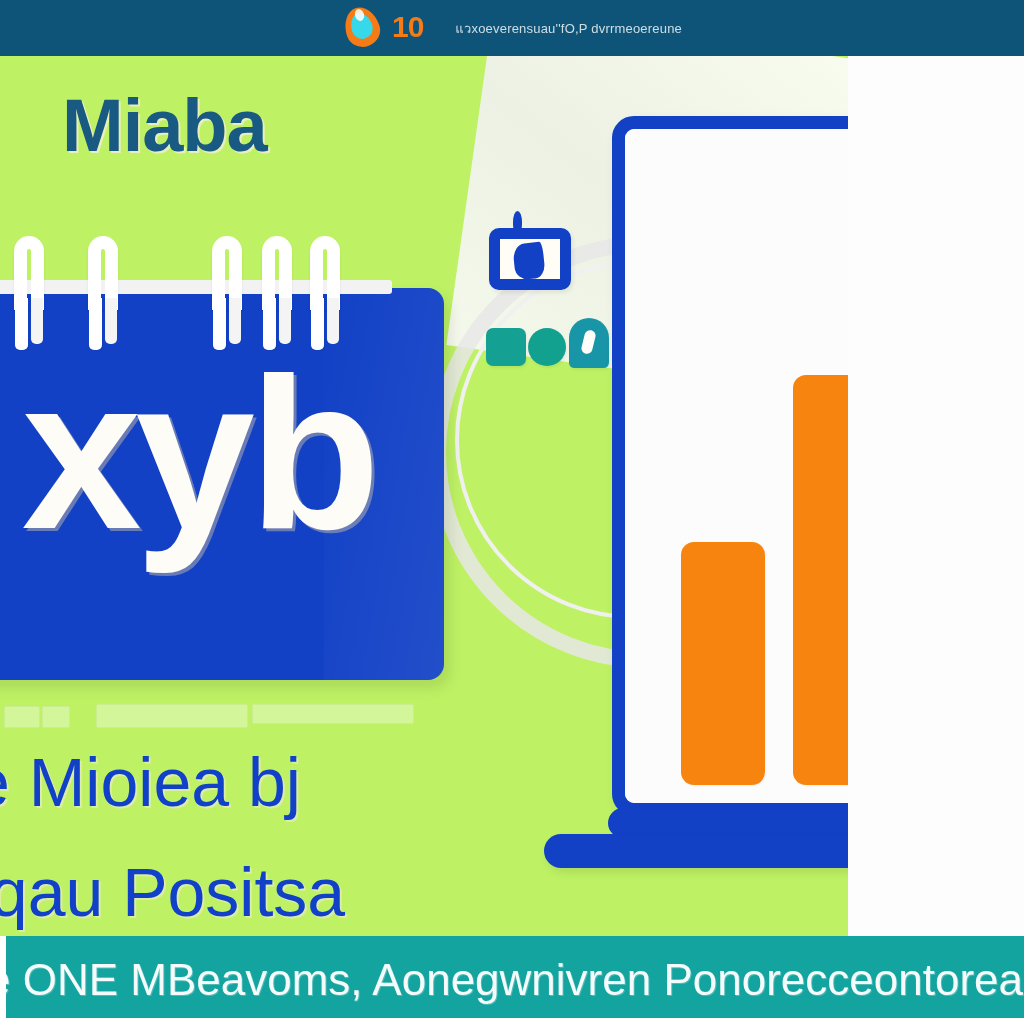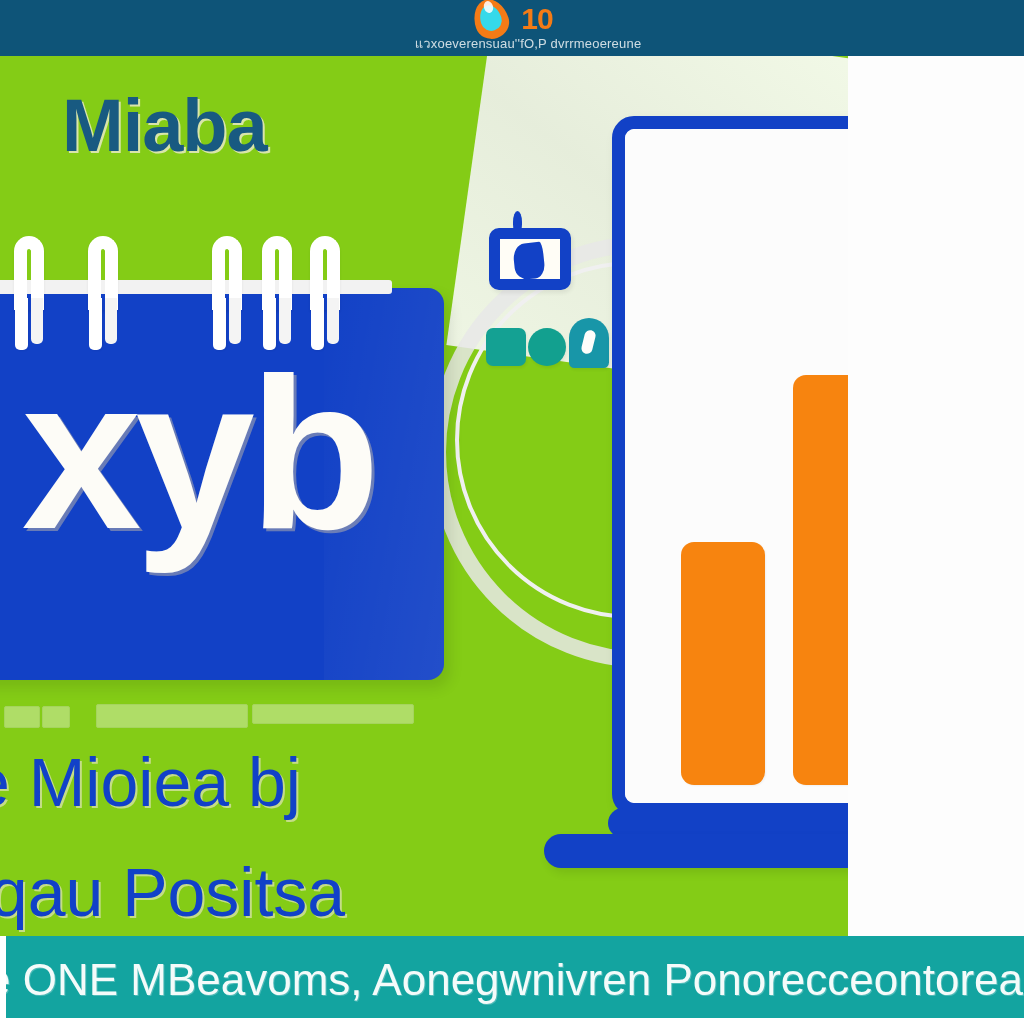--- a/index.html
+++ b/index.html
@@ -12,21 +12,21 @@
   #stage{position:absolute;inset:0;width:1024px;height:1024px;overflow:hidden;background:#fdfdfd;}
 
   
   .header-band{
     position:absolute;left:0;top:0;width:1024px;height:56px;
     background:#0e5478;
     overflow:hidden;
   }
   .header-inner{
     position:absolute;left:0;top:0;width:1024px;height:56px;
-    display:flex;flex-direction:column;align-items:center;justify-content:center;
+    display:flex;flex-direction:row;align-items:center;justify-content:center;
   }
   .header-row{display:flex;align-items:center;gap:6px;height:32px;margin-top:-2px;}
   .brand-mark{
     position:relative;width:42px;height:42px;flex:0 0 auto;margin-right:2px;
   }
   .brand-mark .ring{
     position:absolute;left:3px;top:1px;width:34px;height:40px;
     border-radius:50% 50% 50% 50%/60% 60% 40% 40%;
     background:#f47b16;
     transform:rotate(-18deg);
@@ -51,21 +51,21 @@
     text-shadow:0 0 1px rgba(255,255,255,.4);
   }
   .hdr-sub{
     color:#dfe8ec;font-size:13px;letter-spacing:.2px;line-height:14px;
     white-space:nowrap;margin-top:2px;margin-left:32px;opacity:.92;
   }
 
   
   .body-area{
     position:absolute;left:0;top:56px;width:848px;height:880px;
-    background:#84cc16;
+    background:#bef264;
     overflow:hidden;
   }
   .bg-sheen{
     position:absolute;right:-40px;top:-20px;width:420px;height:340px;
     background:linear-gradient(210deg,#ffffff 0%, #f1f1f1 55%, #fafafa 100%);
     transform:rotate(8deg);opacity:.9;
   }
 
   
   .ring-deco{

